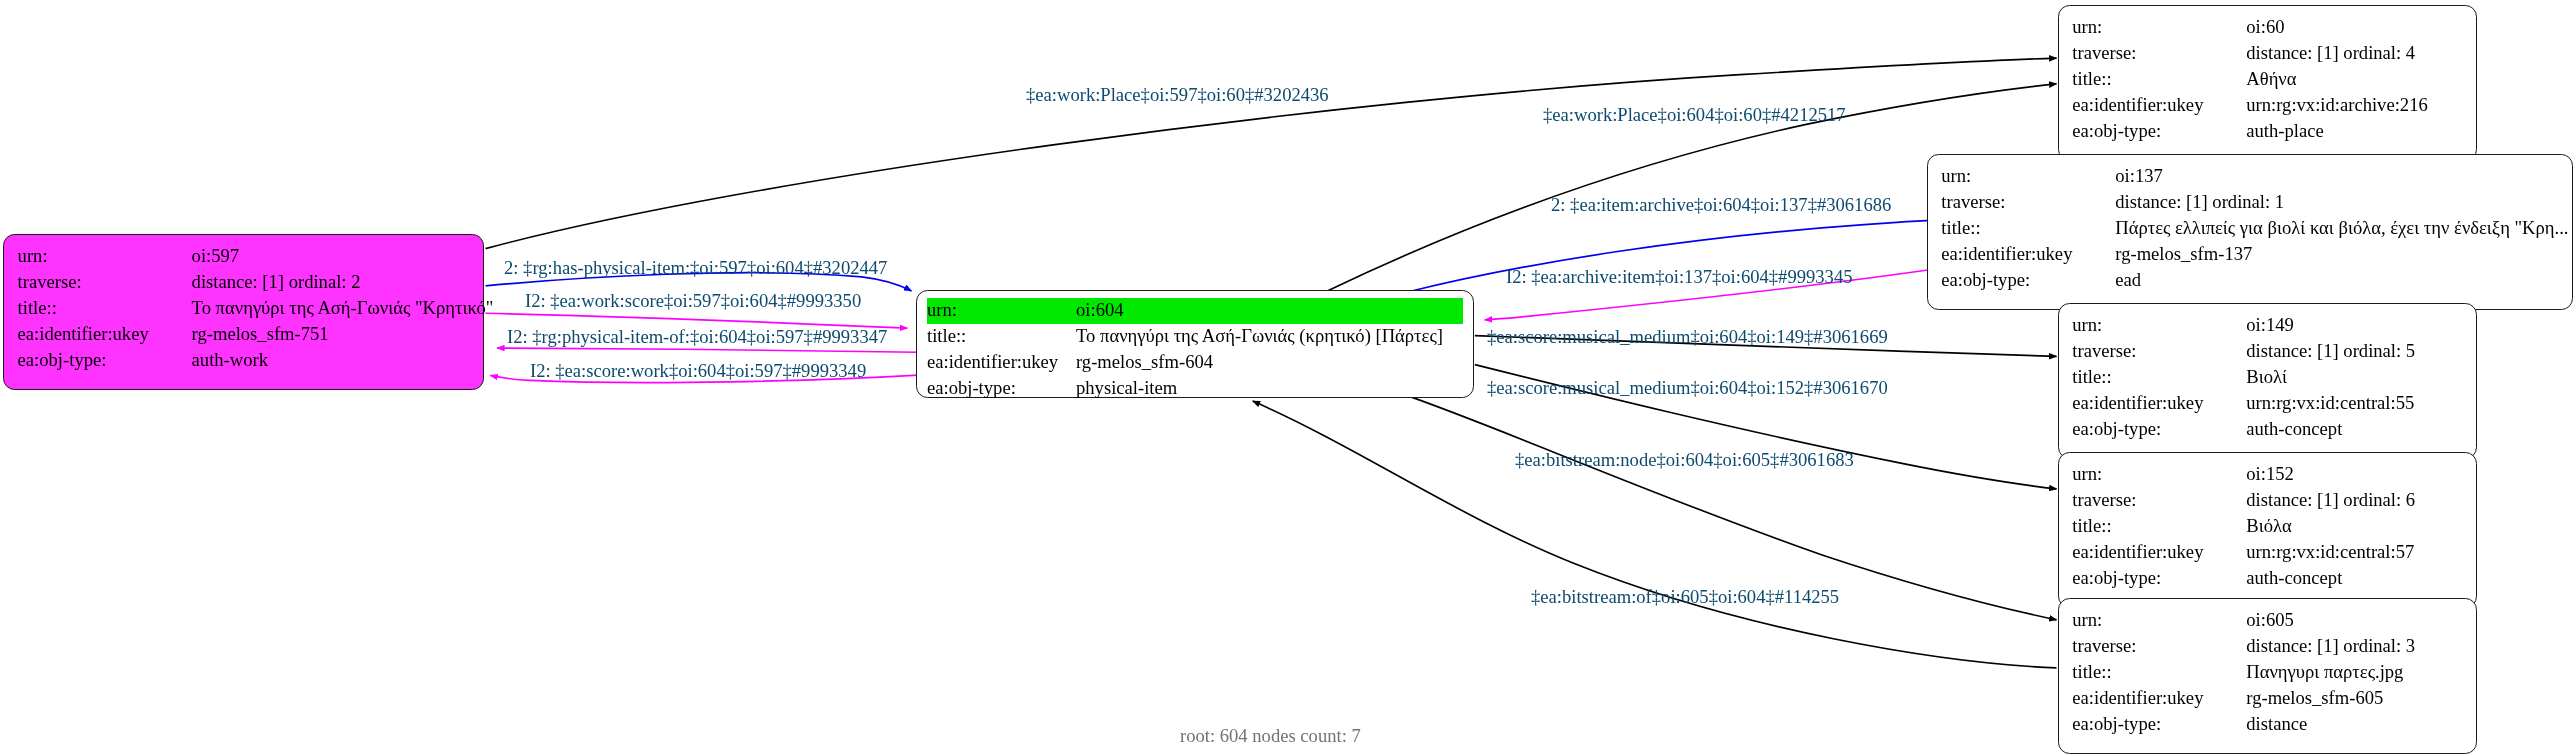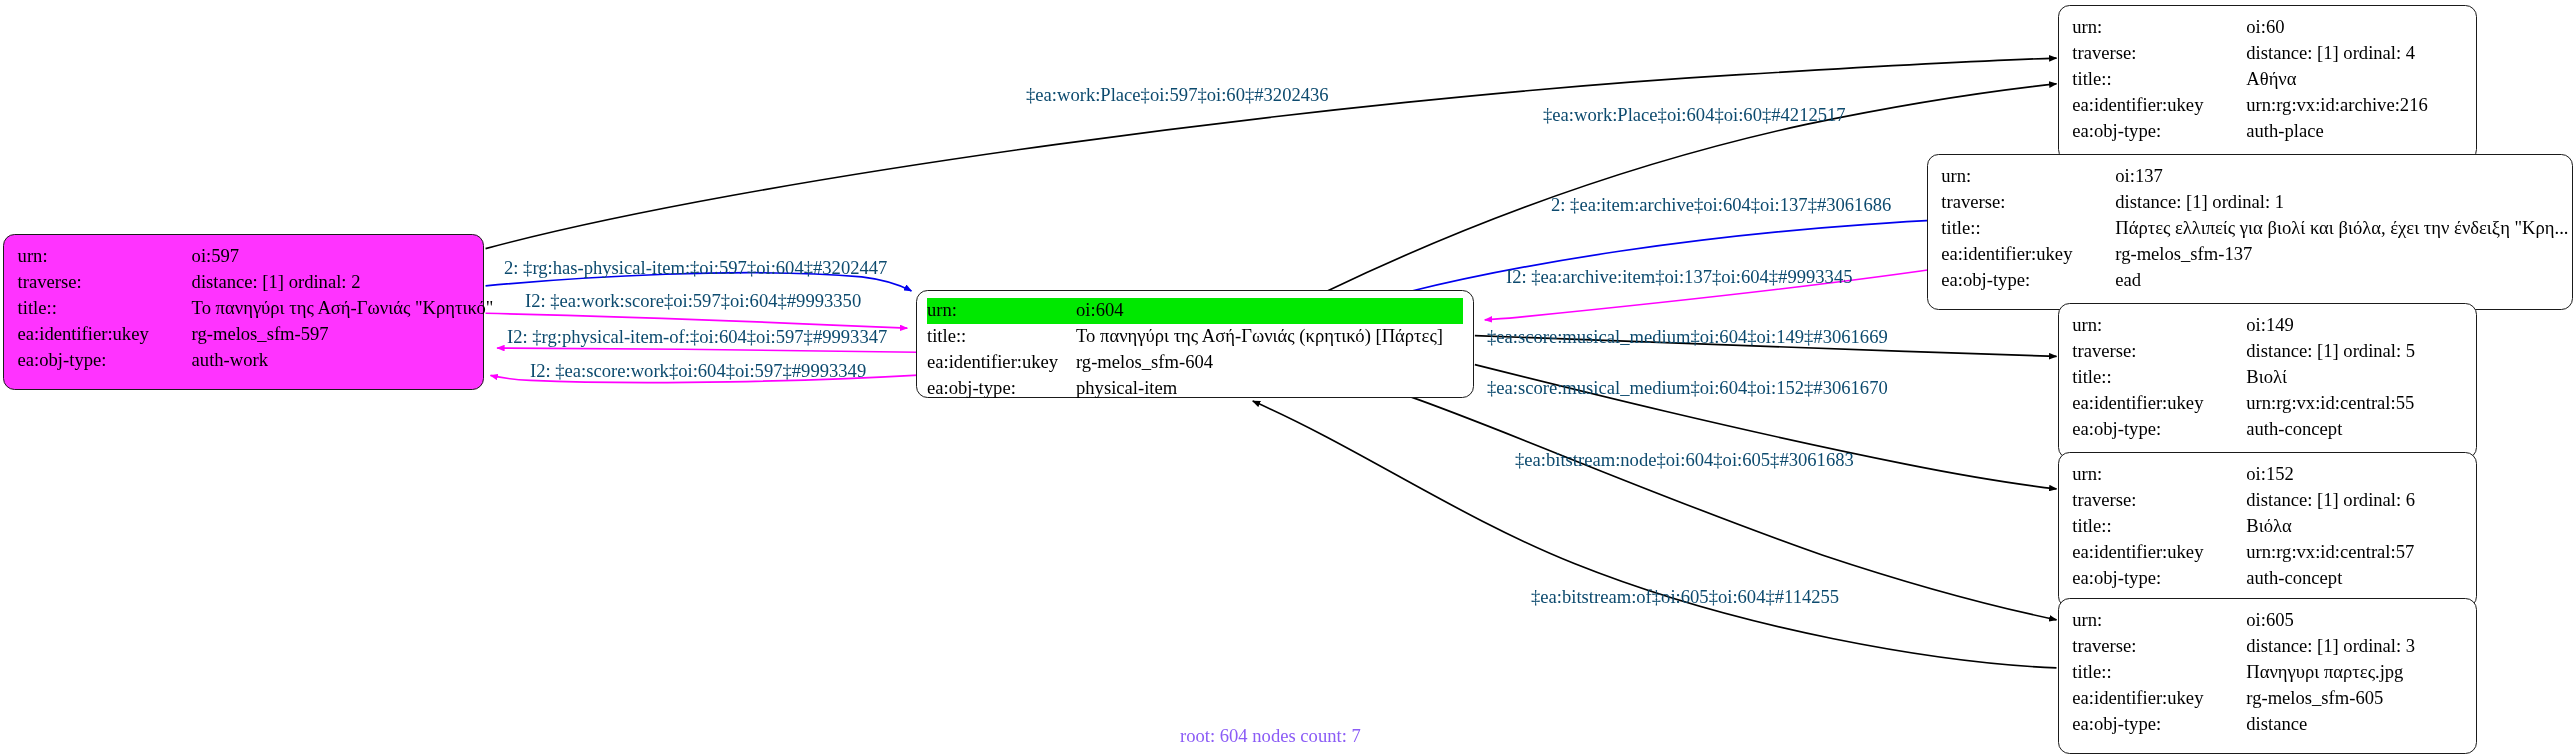--- a/index.html
+++ b/index.html
@@ -59,21 +59,21 @@
   .edge-label {
     position: absolute;
     font-size: 18.6px;
     color: #0c4a6e;
     white-space: nowrap;
     line-height: 1;
   }
   .caption {
     position: absolute;
     font-size: 18.6px;
-    color: #8b5cf6;
+    color: #737373;
     white-space: nowrap;
   }
   .keycol { display: inline-block; min-width: 174px; }
 </style>
 </head>
 <body>
 
 <div id="stage">
 
   <svg class="edges" viewBox="0 0 3109 911" xmlns="http://www.w3.org/2000/svg">
@@ -148,21 +148,21 @@
       <tr>
         <td class="k"><span class="keycol">traverse:</span></td>
         <td class="v">distance: [1]      ordinal: 2</td>
       </tr>
       <tr>
         <td class="k"><span class="keycol">title::</span></td>
         <td class="v">Το πανηγύρι της Ασή-Γωνιάς "Κρητικό"</td>
       </tr>
       <tr>
         <td class="k"><span class="keycol">ea:identifier:ukey</span></td>
-        <td class="v">rg-melos_sfm-597</td>
+        <td class="v">rg-melos_sfm-751</td>
       </tr>
       <tr>
         <td class="k"><span class="keycol">ea:obj-type:</span></td>
         <td class="v">auth-work</td>
       </tr>
     </tbody>
       </table>
   </div>
 
   <div class="node root" id="node-604" style="left:916px; top:290px; width:558px; height:108px; padding:6.6px 10px 6.6px 10px;">

